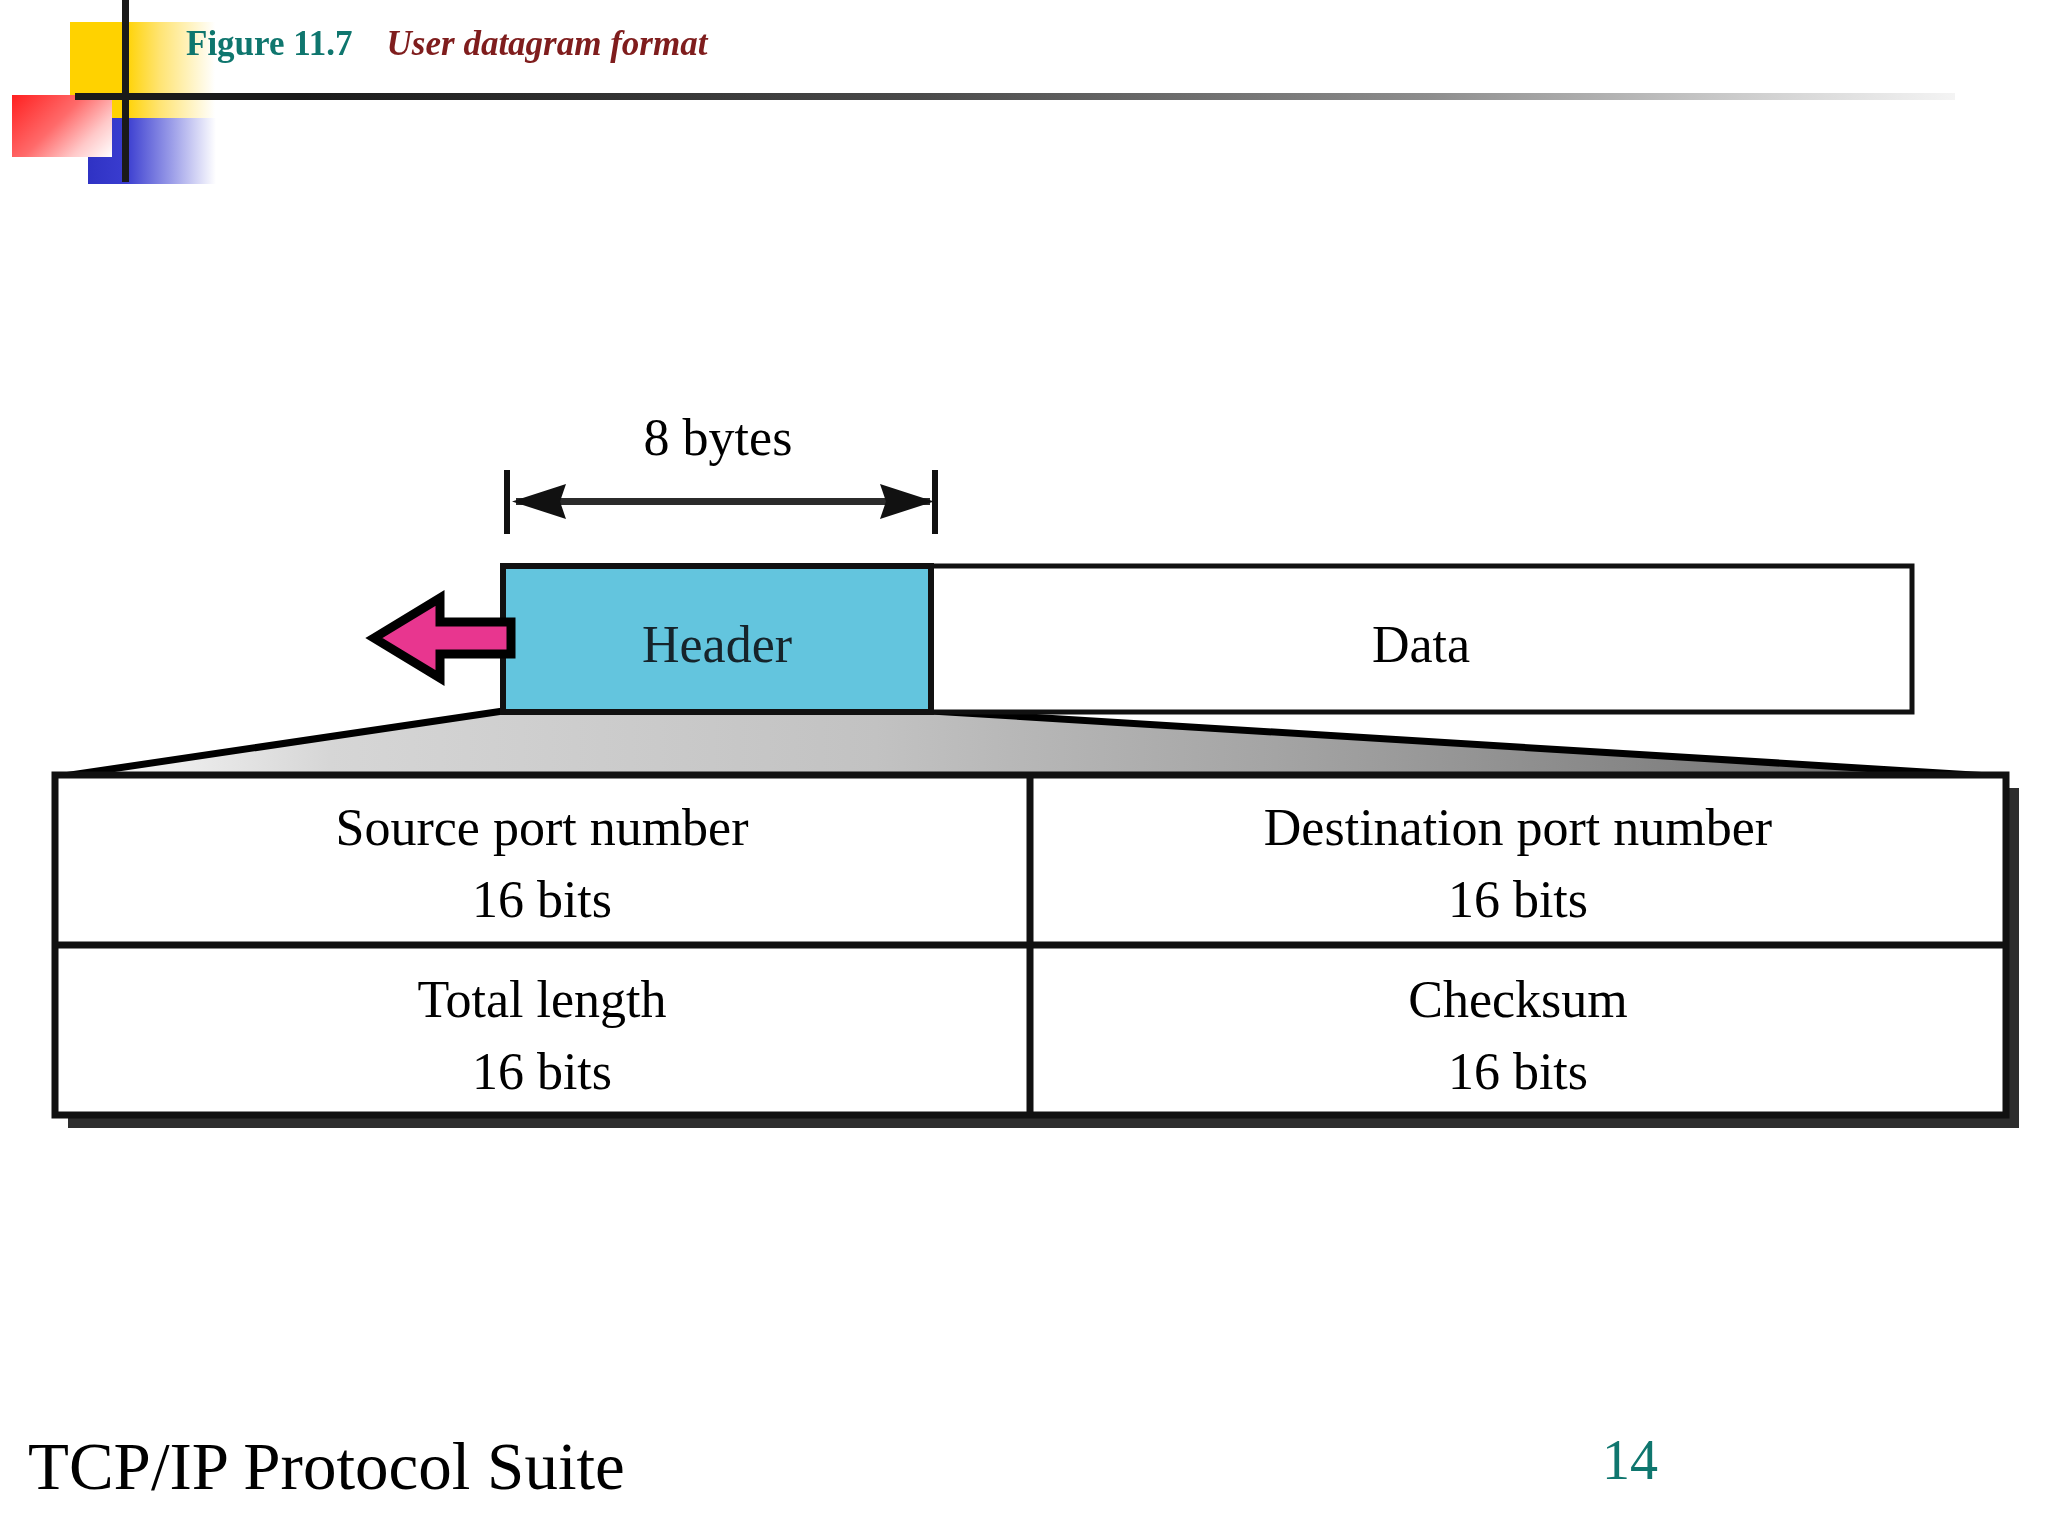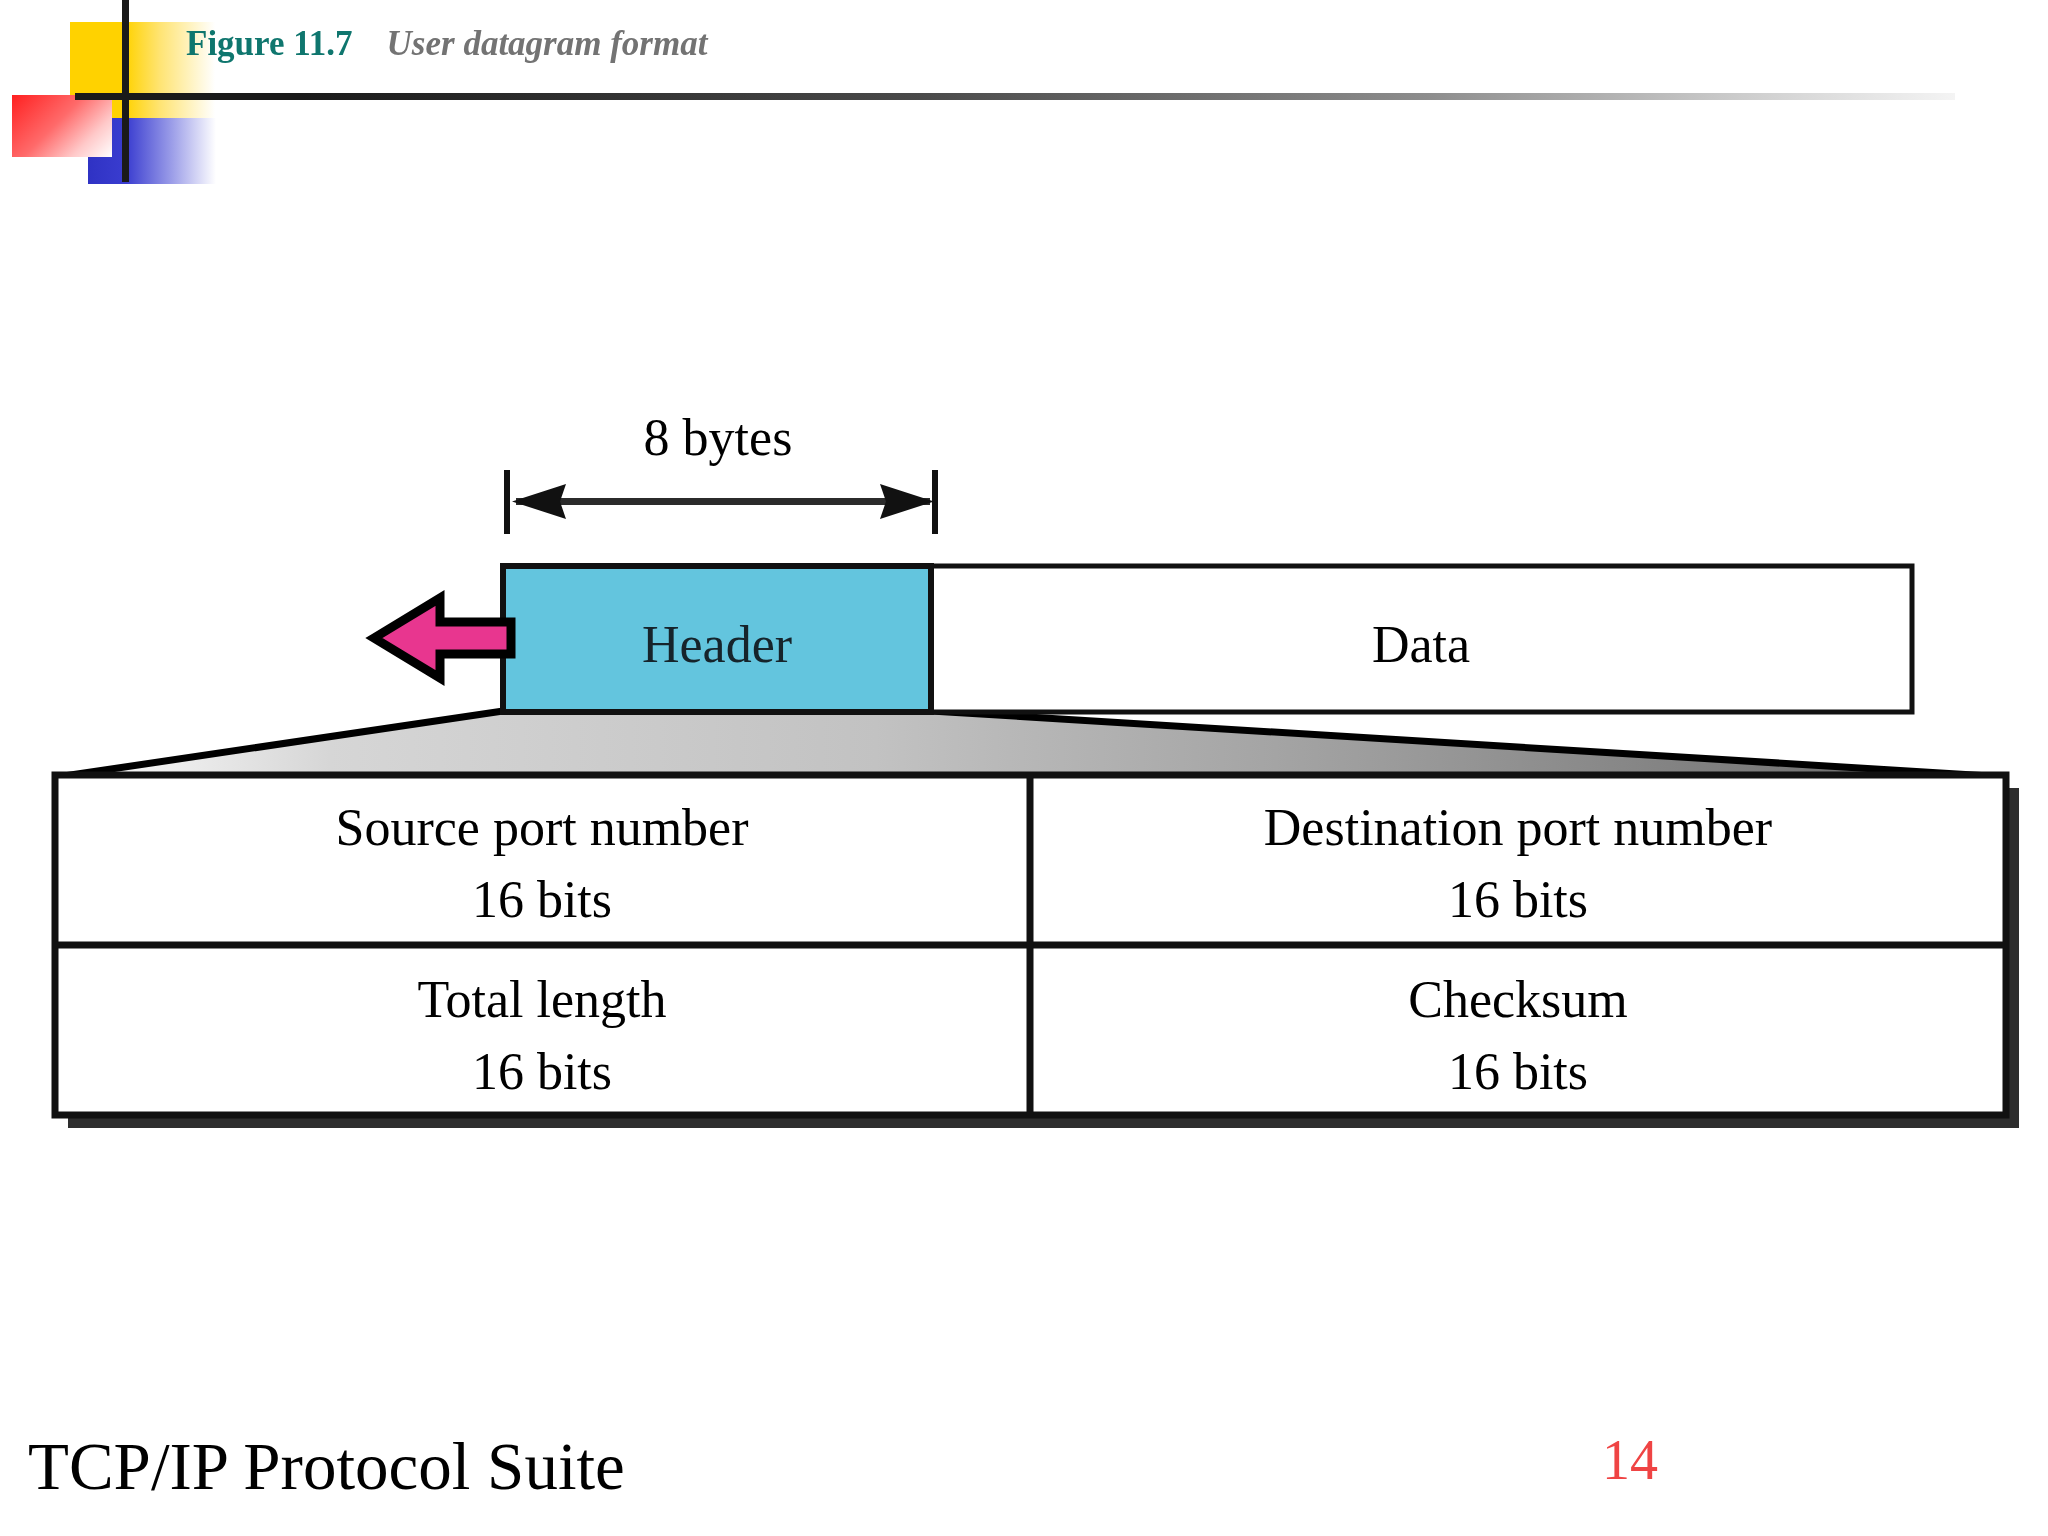--- a/index.html
+++ b/index.html
@@ -37,33 +37,33 @@
     position: absolute; left: 75px; top: 93px; height: 7px; width: 1880px;
     background: linear-gradient(to right, #1a1a1a 0%, #1a1a1a 12%, #4a4a4a 45%, #8d8d8d 72%, #d9d9d9 92%, #f4f4f4 100%);
   }
 
   
   #title-wrap {
     position: absolute; left: 186px; top: 24px;
     font-size: 35px; font-weight: bold; white-space: nowrap;
   }
   #fig-num { color: #0f766e; font-style: normal; }
-  #fig-caption { color: #737373; font-style: italic; margin-left: 34px; }
+  #fig-caption { color: #7f1d1d; font-style: italic; margin-left: 34px; }
 
   
   #diagram { position: absolute; left: 0; top: 0; width: 2048px; height: 1536px; }
 
   
   #footer-title {
     position: absolute; left: 28px; top: 1428px;
     font-size: 67px; color: #000; white-space: nowrap;
   }
   #footer-page {
     position: absolute; left: 1602px; top: 1428px;
-    font-size: 56px; color: #ef4444;
+    font-size: 56px; color: #0f766e;
   }
 </style>
 </head>
 <body>
 
 <div id="logo">
   <div class="logo-yellow"></div>
   <div class="logo-blue"></div>
   <div class="logo-red"></div>
   <div class="logo-vline"></div>

